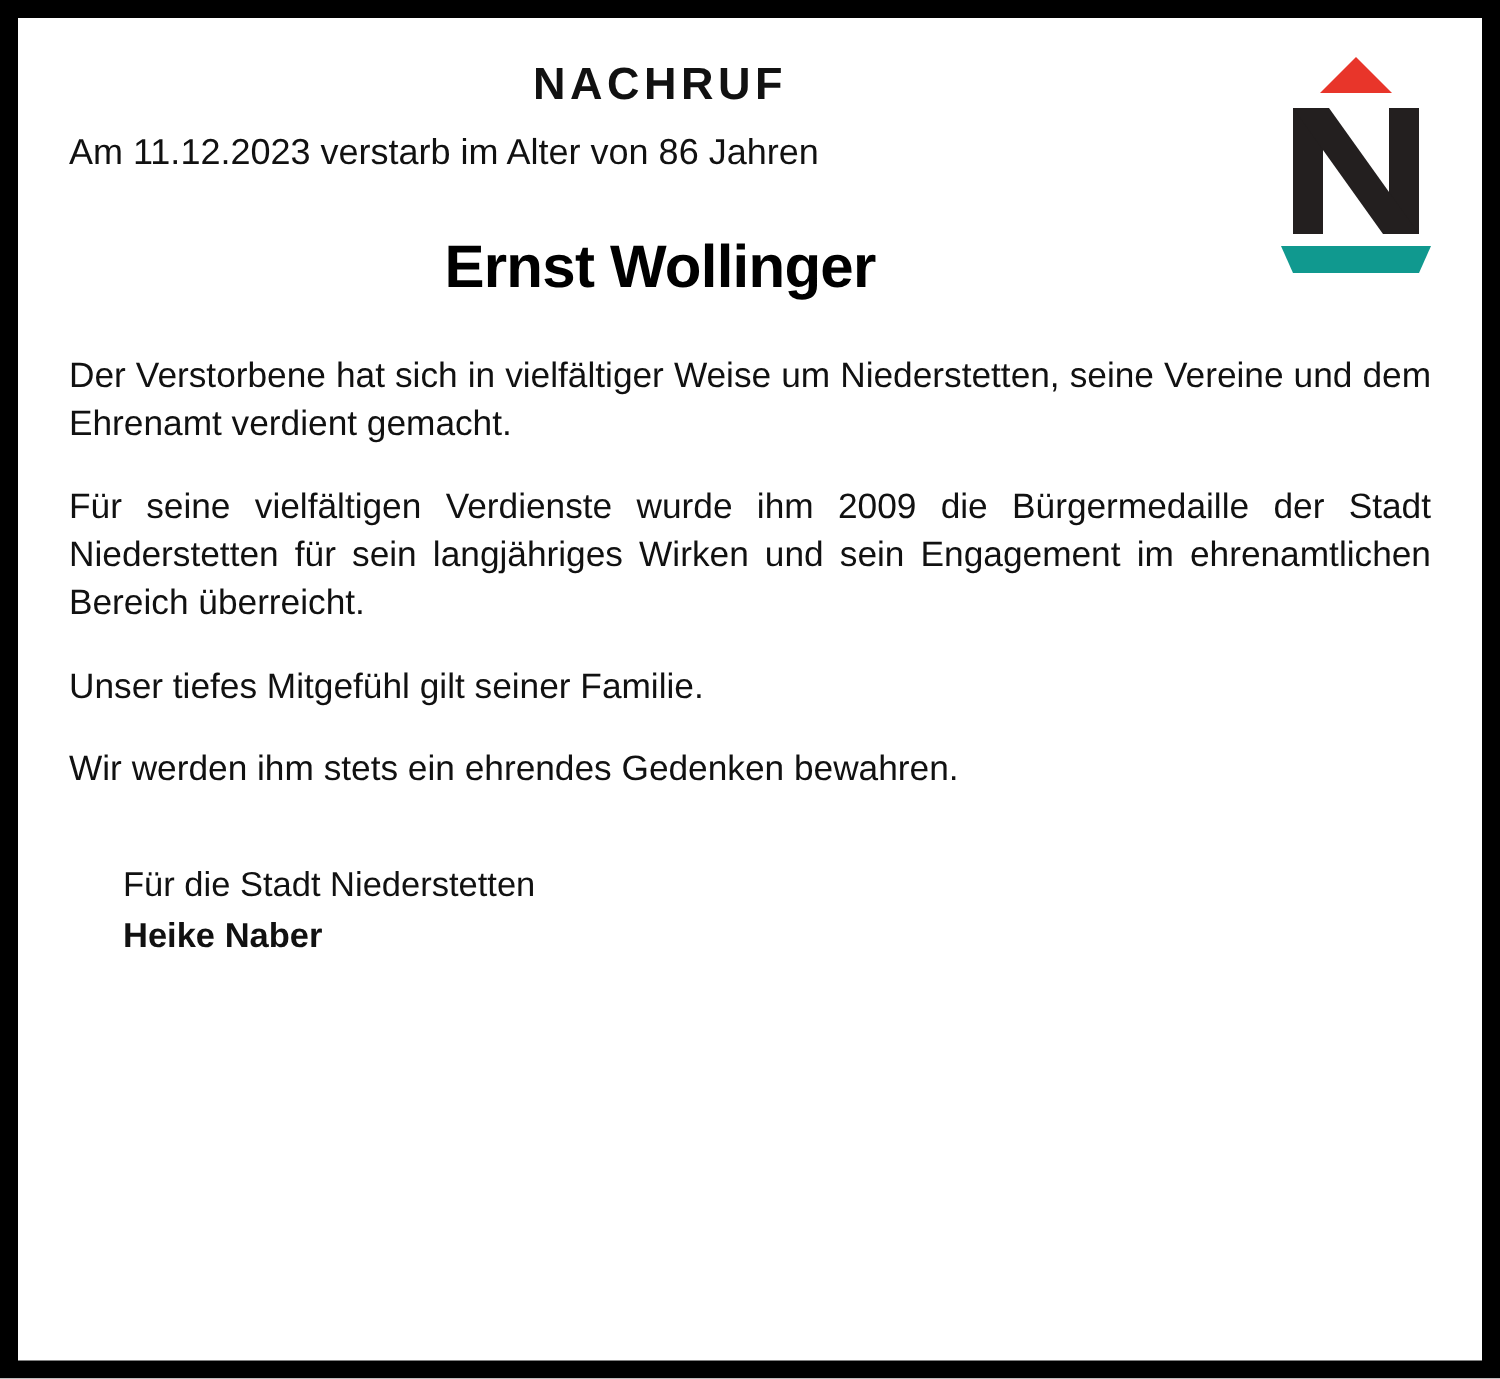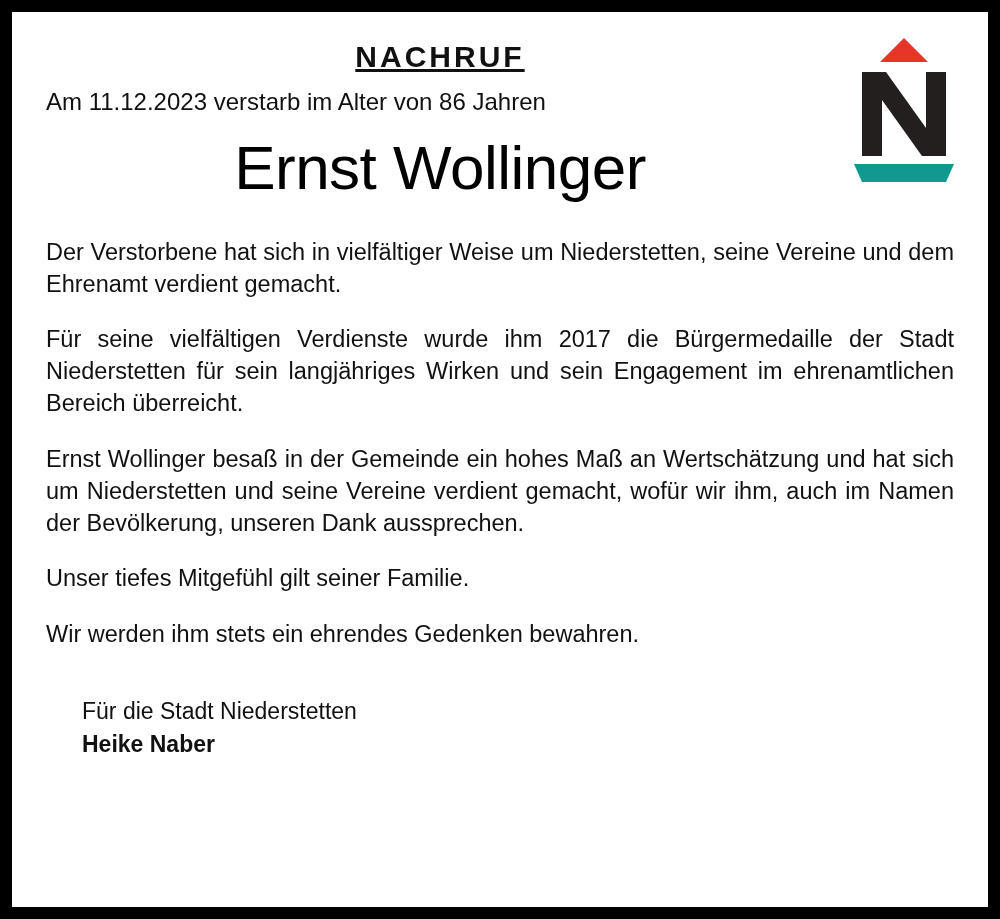--- a/index.html
+++ b/index.html
@@ -29,34 +29,33 @@
     overflow: hidden;
   }
   .heading {
     text-align: center;
     font-size: 30px;
     font-weight: bold;
     letter-spacing: 3px;
     color: #111111;
     margin: 6px 0 0 0;
     padding-right: 120px;
-    text-decoration: underline;
   }
   .subline {
     font-size: 24px;
     color: #111111;
     margin-top: 14px;
     padding-right: 150px;
   }
   .name {
     text-align: center;
-    font-size: 62px;
-    font-weight: normal;
+    font-size: 40px;
+    font-weight: bold;
     color: #000000;
-    margin-top: 16px;
+    margin-top: 40px;
     letter-spacing: -0.5px;
     padding-right: 120px;
   }
   .body-text {
     margin-top: 34px;
   }
   .para {
     font-size: 23.5px;
     line-height: 1.36;
     color: #111111;
@@ -109,22 +108,21 @@
     </div>
 
     <div class="heading">NACHRUF</div>
 
     <div class="subline">Am 11.12.2023 verstarb im Alter von 86 Jahren</div>
 
     <div class="name">Ernst Wollinger</div>
 
     <div class="body-text">
       <p class="para">Der Verstorbene hat sich in vielfältiger Weise um Niederstetten, seine Vereine und dem Ehrenamt verdient gemacht.</p>
-      <p class="para">Für seine vielfältigen Verdienste wurde ihm 2017 die Bürgermedaille der Stadt Niederstetten für sein langjähriges Wirken und sein Engagement im ehrenamtlichen Bereich überreicht.</p>
-      <p class="para">Ernst Wollinger besaß in der Gemeinde ein hohes Maß an Wertschätzung und hat sich um Niederstetten und seine Vereine verdient gemacht, wofür wir ihm, auch im Namen der Bevölkerung, unseren Dank aussprechen.</p>
+      <p class="para">Für seine vielfältigen Verdienste wurde ihm 2009 die Bürgermedaille der Stadt Niederstetten für sein langjähriges Wirken und sein Engagement im ehrenamtlichen Bereich überreicht.</p>
       <p class="para left">Unser tiefes Mitgefühl gilt seiner Familie.</p>
       <p class="para left">Wir werden ihm stets ein ehrendes Gedenken bewahren.</p>
     </div>
 
     <div class="signature">
       <div class="sig-line">Für die Stadt Niederstetten</div>
       <div class="sig-line bold">Heike Naber</div>
 
     </div>
 

